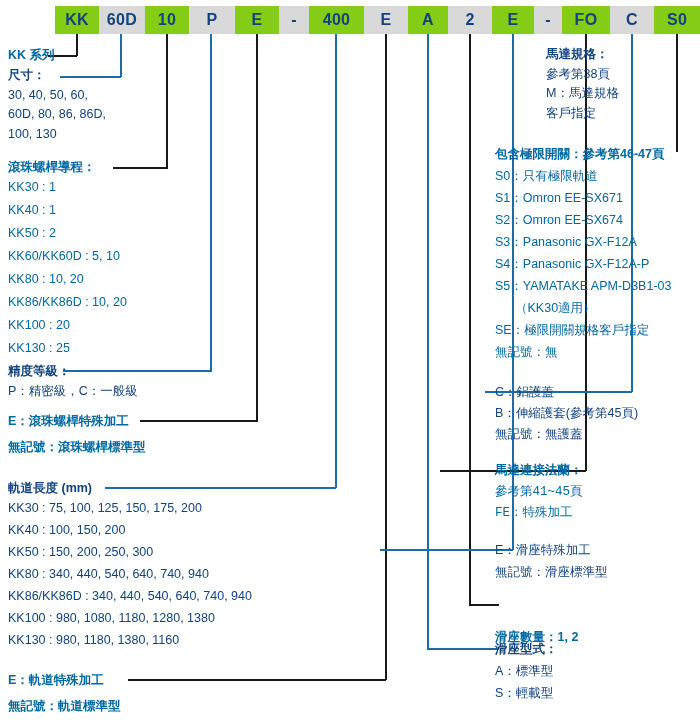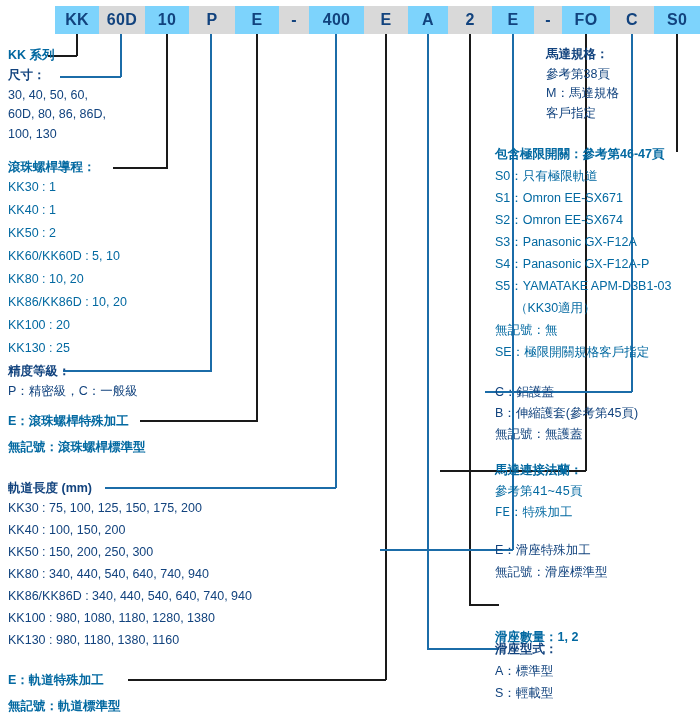--- a/index.html
+++ b/index.html
@@ -12,21 +12,21 @@
   #root { position: relative; width: 700px; height: 723px; }
 
   
   #codebar { position: absolute; left: 0; top: 6px; height: 28px; width: 700px; }
   .seg {
     position: absolute; top: 0; height: 28px;
     display: flex; align-items: center; justify-content: center;
     color: #12437e; font-weight: bold; font-size: 16px;
     letter-spacing: 0.3px;
   }
-  .seg.sh-a { background: #7dd3fc; }
+  .seg.sh-a { background: #84cc16; }
   .seg.sh-b { background: #d9d9d9; }
 
   
   .ln { position: absolute; }
   .v { width: 1.6px; }
   .h { height: 1.6px; }
   .blue { background: #1b6ca8; }
   .blk  { background: #1a1a1a; }
 
   
@@ -162,22 +162,22 @@
 
   <div class="blk-txt c-blk" style="left:495px; top:145px;">
     <div class="row ttl" style="height:22px">包含極限開關：參考第46-47頁</div>
     <div class="row" style="height:22px">S0：只有極限軌道</div>
     <div class="row" style="height:22px">S1：Omron EE-SX671</div>
     <div class="row" style="height:22px">S2：Omron EE-SX674</div>
     <div class="row" style="height:22px">S3：Panasonic GX-F12A</div>
     <div class="row" style="height:22px">S4：Panasonic GX-F12A-P</div>
     <div class="row" style="height:22px">S5：YAMATAKE APM-D3B1-03</div>
     <div class="row ind" style="height:22px">（KK30適用）</div>
+    <div class="row" style="height:22px">SE：極限開關規格客戶指定</div>
     <div class="row" style="height:22px">無記號：無</div>
-    <div class="row" style="height:22px">SE：極限開關規格客戶指定</div>
   </div>
 
   <div class="blk-txt c-blue" style="left:495px; top:383px;">
     <div class="row" style="height:21px">C：鋁護蓋</div>
     <div class="row" style="height:21px">B：伸縮護套(參考第45頁)</div>
     <div class="row">無記號：無護蓋</div>
   </div>
 
   <div class="blk-txt c-blk" style="left:495px; top:462px;font-family:Liberation Mono, monospace;">
     <div class="row ttl" style="height:21px">馬達連接法蘭：</div>

